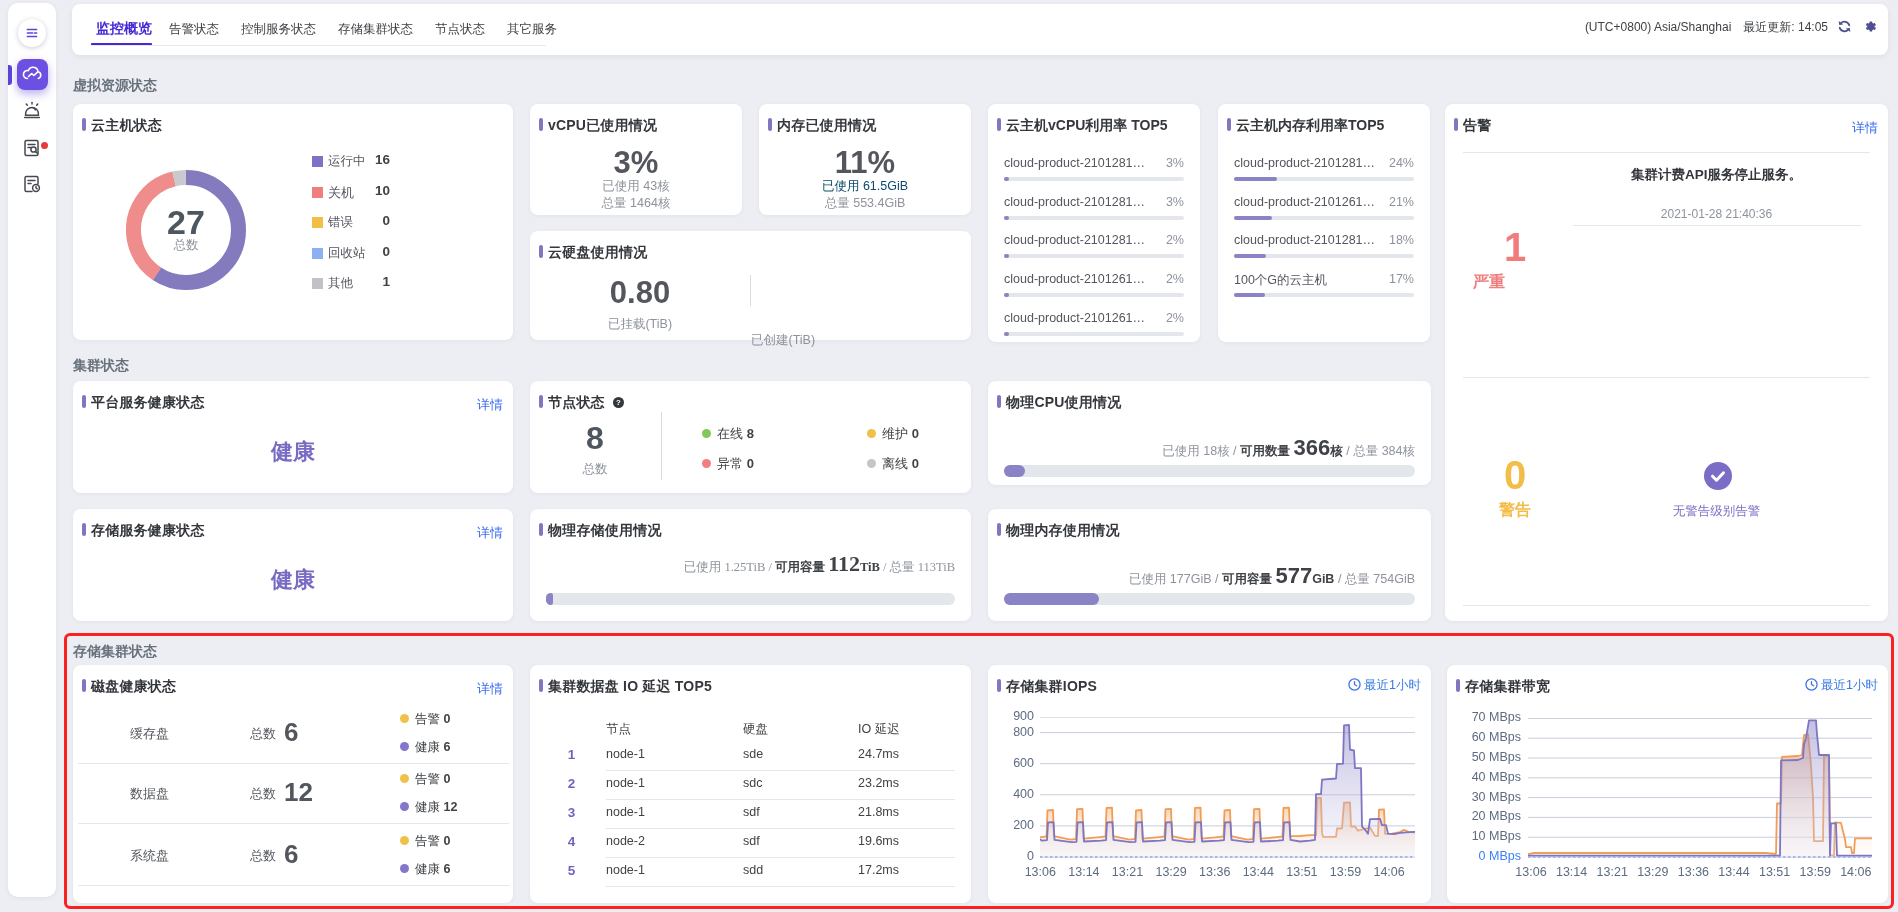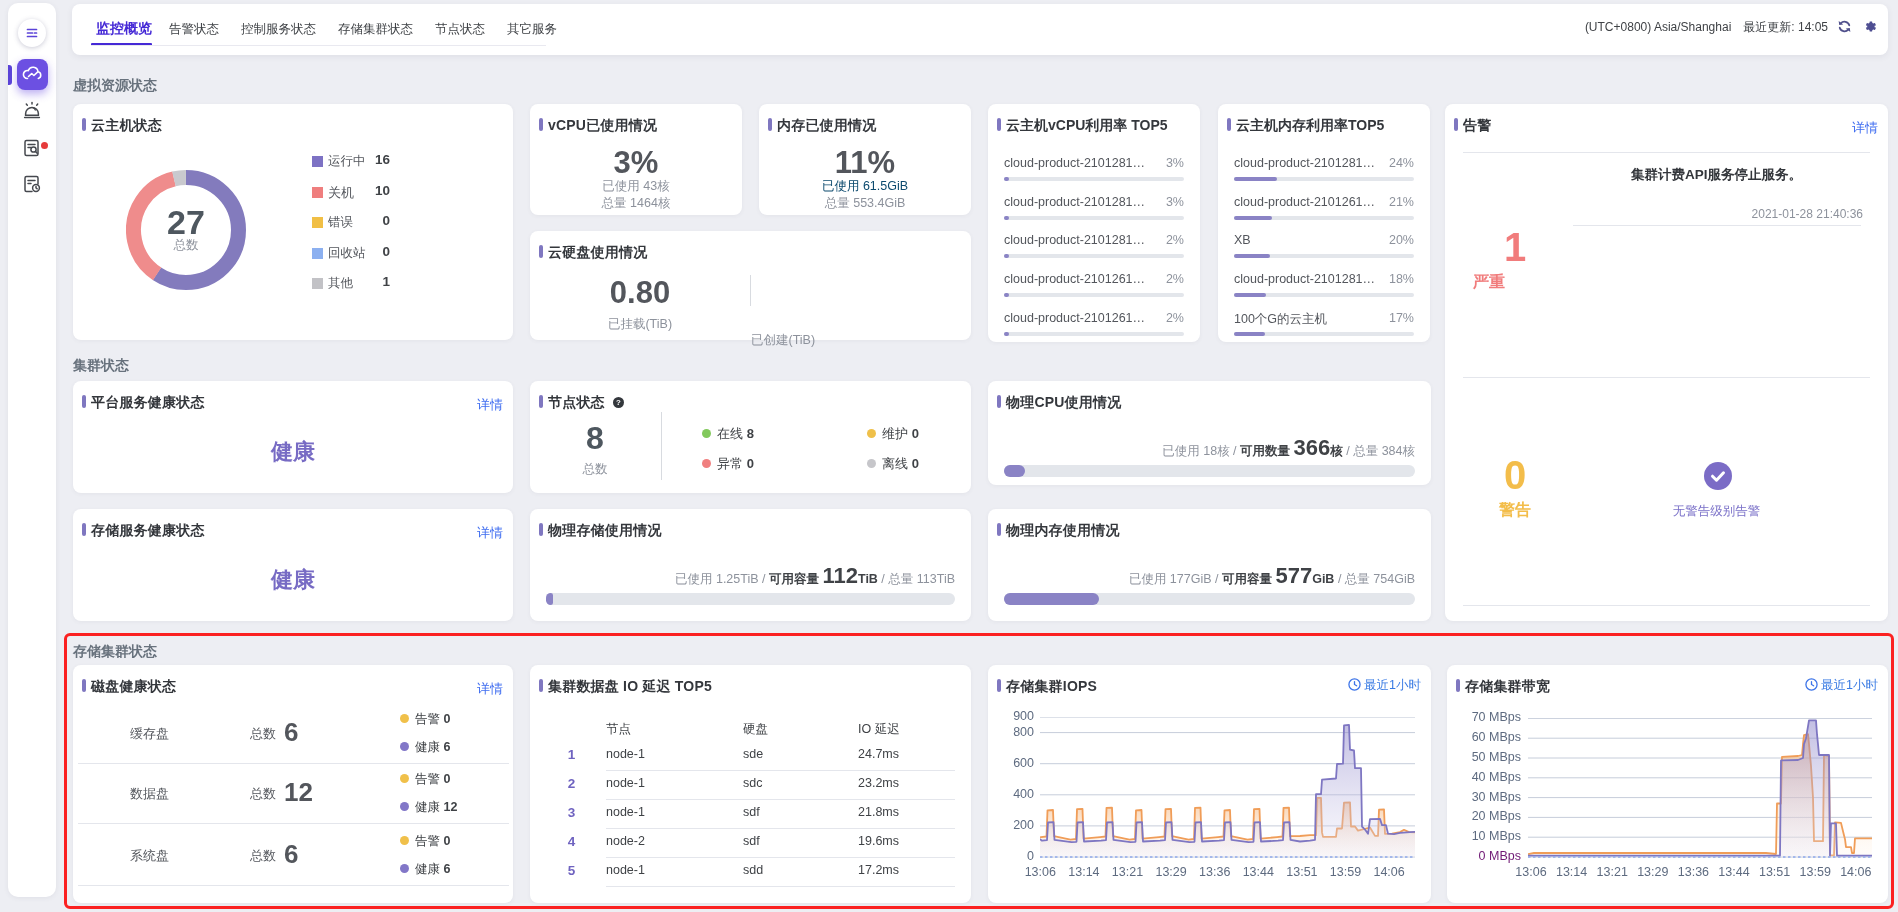--- a/index.html
+++ b/index.html
@@ -202,27 +202,20 @@
         </div>
       </div>
       <div style="position:relative;height:38.7px;">
         <div style="position:absolute;left:0;top:0;font-size:12.5px;color:#53565c;width:152px;white-space:nowrap;overflow:hidden;">cloud-product-2101261…</div>
         <div style="position:absolute;right:0;top:0;font-size:12.5px;color:#8d929c;">21%</div>
         <div style="position:absolute;left:0;top:21px;width:180px;height:4px;border-radius:2px;background:#e3e6eb;">
           <div style="height:4px;border-radius:2px;background:#8a83c5;width:21%;"></div>
         </div>
       </div>
       <div style="position:relative;height:38.7px;">
-        <div style="position:absolute;left:0;top:0;font-size:12.5px;color:#53565c;width:152px;white-space:nowrap;overflow:hidden;">XB</div>
-        <div style="position:absolute;right:0;top:0;font-size:12.5px;color:#8d929c;">20%</div>
-        <div style="position:absolute;left:0;top:21px;width:180px;height:4px;border-radius:2px;background:#e3e6eb;">
-          <div style="height:4px;border-radius:2px;background:#8a83c5;width:20%;"></div>
-        </div>
-      </div>
-      <div style="position:relative;height:38.7px;">
         <div style="position:absolute;left:0;top:0;font-size:12.5px;color:#53565c;width:152px;white-space:nowrap;overflow:hidden;">cloud-product-2101281…</div>
         <div style="position:absolute;right:0;top:0;font-size:12.5px;color:#8d929c;">18%</div>
         <div style="position:absolute;left:0;top:21px;width:180px;height:4px;border-radius:2px;background:#e3e6eb;">
           <div style="height:4px;border-radius:2px;background:#8a83c5;width:18%;"></div>
         </div>
       </div>
       <div style="position:relative;height:38.7px;">
         <div style="position:absolute;left:0;top:0;font-size:12.5px;color:#53565c;width:152px;white-space:nowrap;overflow:hidden;">100个G的云主机</div>
         <div style="position:absolute;right:0;top:0;font-size:12.5px;color:#8d929c;">17%</div>
         <div style="position:absolute;left:0;top:21px;width:180px;height:4px;border-radius:2px;background:#e3e6eb;">
@@ -234,21 +227,21 @@
 
 <div class="card" style="left:1445px; top:104px; width:443px; height:517px;">
   <div class="ctitle"><span class="bar"></span>告警</div>
   <div class="detail">详情</div>
   <div class="abs" style="left:18px; right:18px; top:48px; height:1px; background:#e4e6ec;"></div>
   <div class="abs" style="left:18px; right:18px; top:273px; height:1px; background:#e4e6ec;"></div>
   <div class="abs" style="left:18px; right:18px; top:501px; height:1px; background:#e4e6ec;"></div>
   <div class="abs" style="left:28px; top:121px; width:84px; text-align:center; font-size:40px; font-weight:700; color:#f17c7c;">1</div>
   <div class="abs" style="left:28px; top:168px; width:84px; font-size:16px; font-weight:700; color:#f17c7c;">严重</div>
   <div class="abs" style="left:125px; top:62px; width:293px; text-align:center; font-size:13.5px; font-weight:700; color:#33363b;">集群计费API服务停止服务。</div>
-  <div class="abs" style="left:125px; top:103px; width:293px; text-align:right; font-size:12px; color:#8d929c;">2021-01-28 21:40:36</div>
+  <div class="abs" style="left:125px; top:103px; width:293px; text-align:center; font-size:12px; color:#8d929c;">2021-01-28 21:40:36</div>
   <div class="abs" style="left:128px; top:121px; width:288px; height:1px; background:#e4e6ec;"></div>
   <div class="abs" style="left:28px; top:349px; width:84px; text-align:center; font-size:40px; font-weight:700; color:#f3bd4a;">0</div>
   <div class="abs" style="left:28px; top:396px; width:84px; text-align:center; font-size:16px; font-weight:700; color:#f3bd4a;">警告</div>
   <div class="abs" style="left:259px; top:358px; width:28px; height:28px; border-radius:50%; background:#7b6cc6;">
     <svg width="28" height="28" viewBox="0 0 28 28">
         <path d="M8.5 14.2 l4 4 7-7.4" fill="none" stroke="#fff" stroke-width="3" stroke-linecap="round" stroke-linejoin="round"></path>
       </svg>
   </div>
   <div class="abs" style="left:125px; top:399px; width:293px; text-align:center; font-size:12.5px; color:#7a70c8;">无警告级别告警</div>
 </div>
@@ -281,21 +274,21 @@
     </div>
 </div>
 
 <div class="card" style="left:73px; top:509px; width:440px; height:112px;">
   <div class="ctitle"><span class="bar"></span>存储服务健康状态</div>
   <div class="detail">详情</div>
   <div class="abs" style="left:0; top:56px; width:440px; text-align:center; font-size:22px; font-weight:700; color:#776bc4;">健康</div>
 </div>
 <div class="card" style="left:530px; top:509px; width:441px; height:112px;">
   <div class="ctitle"><span class="bar"></span>物理存储使用情况</div>
-  <div class="abs" style="right:16px; top:54px; font-size:12.5px; color:#8d929c; white-space:nowrap;">已使用 1.25TiB / <b style="color:#3f4246;">可用容量 <span style="font-size:22px;color:#3f4246;">112</span>TiB</b> / 总量 113TiB</div>
+  <div class="abs" style="right:16px; top:42px; font-size:12.5px; color:#8d929c; white-space:nowrap;font-family:Liberation Serif, serif;">已使用 1.25TiB / <b style="color:#3f4246;">可用容量 <span style="font-size:22px;color:#3f4246;">112</span>TiB</b> / 总量 113TiB</div>
   <div class="abs" style="left:16px; top:84px; width:409px; height:12px; border-radius:6px; background:#e3e6eb;">
       <div style="width:7px; height:12px; border-radius:6px 3px 3px 6px; background:#8a83c5;"></div>
     </div>
 </div>
 <div class="card" style="left:988px; top:509px; width:443px; height:112px;">
   <div class="ctitle"><span class="bar"></span>物理内存使用情况</div>
   <div class="abs" style="right:16px; top:54px; font-size:12.5px; color:#8d929c; white-space:nowrap;">已使用 177GiB / <b style="color:#3f4246;">可用容量 <span style="font-size:22px;color:#3f4246;">577</span>GiB</b> / 总量 754GiB</div>
   <div class="abs" style="left:16px; top:84px; width:411px; height:12px; border-radius:6px; background:#e3e6eb;">
       <div style="width:23%; height:12px; border-radius:6px; background:#8a83c5;"></div>
     </div>
@@ -438,21 +431,21 @@
         <line x1="0" y1="59.8" x2="344" y2="59.8" stroke="#c6cdda" stroke-width="1"></line>
         <line x1="0" y1="40.0" x2="344" y2="40.0" stroke="#c6cdda" stroke-width="1"></line>
         <line x1="0" y1="20.2" x2="344" y2="20.2" stroke="#c6cdda" stroke-width="1"></line>
         <line x1="0" y1="0.4" x2="344" y2="0.4" stroke="#c6cdda" stroke-width="1"></line>
         <path d="M0.0 136.2 L6.0 135.0 L14.0 135.0 L22.0 135.0 L30.0 135.0 L38.0 135.0 L46.0 135.0 L54.0 135.0 L62.0 135.0 L70.0 135.0 L78.0 135.0 L86.0 135.0 L94.0 135.0 L102.0 135.0 L110.0 135.0 L118.0 135.0 L126.0 135.0 L134.0 135.0 L142.0 135.0 L150.0 135.0 L158.0 135.0 L166.0 135.0 L174.0 135.0 L182.0 135.0 L190.0 135.0 L198.0 135.0 L206.0 135.0 L214.0 135.0 L222.0 135.0 L230.0 135.0 L238.0 135.0 L248.0 136.0 L249.0 85.5 L253.0 85.5 L254.0 38.8 L270.0 38.0 L274.0 37.0 L275.0 26.1 L276.0 17.2 L280.0 16.2 L281.0 26.1 L283.0 47.9 L285.0 79.6 L286.0 123.2 L295.0 123.2 L296.0 37.0 L301.0 38.0 L302.0 137.4 L306.0 137.4 L307.0 104.3 L313.0 104.9 L315.0 113.3 L317.0 121.2 L318.0 129.1 L323.0 129.1 L324.0 135.0 L326.0 135.0 L327.0 120.4 L344.0 120.4 L344 139 L0 139 Z" fill="url(#gradO2)"></path>
         <path d="M0.0 136.2 L6.0 135.0 L14.0 135.0 L22.0 135.0 L30.0 135.0 L38.0 135.0 L46.0 135.0 L54.0 135.0 L62.0 135.0 L70.0 135.0 L78.0 135.0 L86.0 135.0 L94.0 135.0 L102.0 135.0 L110.0 135.0 L118.0 135.0 L126.0 135.0 L134.0 135.0 L142.0 135.0 L150.0 135.0 L158.0 135.0 L166.0 135.0 L174.0 135.0 L182.0 135.0 L190.0 135.0 L198.0 135.0 L206.0 135.0 L214.0 135.0 L222.0 135.0 L230.0 135.0 L238.0 135.0 L248.0 136.0 L249.0 85.5 L253.0 85.5 L254.0 38.8 L270.0 38.0 L274.0 37.0 L275.0 26.1 L276.0 17.2 L280.0 16.2 L281.0 26.1 L283.0 47.9 L285.0 79.6 L286.0 123.2 L295.0 123.2 L296.0 37.0 L301.0 38.0 L302.0 137.4 L306.0 137.4 L307.0 104.3 L313.0 104.9 L315.0 113.3 L317.0 121.2 L318.0 129.1 L323.0 129.1 L324.0 135.0 L326.0 135.0 L327.0 120.4 L344.0 120.4 " fill="none" stroke="#f09d58" stroke-width="1.8" stroke-linejoin="round"></path>
         <path d="M0.0 137.6 L6.0 137.6 L14.0 137.6 L22.0 137.6 L30.0 137.6 L38.0 137.6 L46.0 137.6 L54.0 137.6 L62.0 137.6 L70.0 137.6 L78.0 137.6 L86.0 137.6 L94.0 137.6 L102.0 137.6 L110.0 137.6 L118.0 137.6 L126.0 137.6 L134.0 137.6 L142.0 137.6 L150.0 137.6 L158.0 137.6 L166.0 137.6 L174.0 137.6 L182.0 137.6 L190.0 137.6 L198.0 137.6 L206.0 137.6 L214.0 137.6 L222.0 137.6 L230.0 137.6 L238.0 137.6 L252.0 137.6 L253.0 42.4 L270.0 42.0 L275.0 40.0 L276.0 26.1 L278.0 20.2 L280.0 8.3 L281.0 2.4 L288.0 2.4 L289.0 16.2 L290.0 26.1 L291.0 37.0 L301.0 37.0 L302.0 137.6 L303.0 105.3 L308.0 105.3 L309.0 137.6 L344.0 137.6 L344 139 L0 139 Z" fill="url(#gradP2)"></path>
         <path d="M0.0 137.6 L6.0 137.6 L14.0 137.6 L22.0 137.6 L30.0 137.6 L38.0 137.6 L46.0 137.6 L54.0 137.6 L62.0 137.6 L70.0 137.6 L78.0 137.6 L86.0 137.6 L94.0 137.6 L102.0 137.6 L110.0 137.6 L118.0 137.6 L126.0 137.6 L134.0 137.6 L142.0 137.6 L150.0 137.6 L158.0 137.6 L166.0 137.6 L174.0 137.6 L182.0 137.6 L190.0 137.6 L198.0 137.6 L206.0 137.6 L214.0 137.6 L222.0 137.6 L230.0 137.6 L238.0 137.6 L252.0 137.6 L253.0 42.4 L270.0 42.0 L275.0 40.0 L276.0 26.1 L278.0 20.2 L280.0 8.3 L281.0 2.4 L288.0 2.4 L289.0 16.2 L290.0 26.1 L291.0 37.0 L301.0 37.0 L302.0 137.6 L303.0 105.3 L308.0 105.3 L309.0 137.6 L344.0 137.6 " fill="none" stroke="#7e76c2" stroke-width="1.8" stroke-linejoin="round"></path>
         <line x1="0" y1="139" x2="344" y2="139" stroke="#8fa9ea" stroke-width="1.6" stroke-dasharray="2.5 2.5"></line>
       </svg>
-      <div class="abs" style="right:367px; top:184.0px; font-size:12.5px; color:#701a75;">0 MBps</div>
+      <div class="abs" style="right:367px; top:184.0px; font-size:12.5px; color:#3b82f6;">0 MBps</div>
       <div class="abs" style="right:367px; top:164.2px; font-size:12.5px; color:#5e6b80;">10 MBps</div>
       <div class="abs" style="right:367px; top:144.4px; font-size:12.5px; color:#5e6b80;">20 MBps</div>
       <div class="abs" style="right:367px; top:124.6px; font-size:12.5px; color:#5e6b80;">30 MBps</div>
       <div class="abs" style="right:367px; top:104.8px; font-size:12.5px; color:#5e6b80;">40 MBps</div>
       <div class="abs" style="right:367px; top:85.0px; font-size:12.5px; color:#5e6b80;">50 MBps</div>
       <div class="abs" style="right:367px; top:65.2px; font-size:12.5px; color:#5e6b80;">60 MBps</div>
       <div class="abs" style="right:367px; top:45.4px; font-size:12.5px; color:#5e6b80;">70 MBps</div>
       <div class="abs" style="left:59.0px; top:200px; width:50px; text-align:center; font-size:12.5px; color:#5e6b80;">13:06</div>
       <div class="abs" style="left:99.6px; top:200px; width:50px; text-align:center; font-size:12.5px; color:#5e6b80;">13:14</div>
       <div class="abs" style="left:140.2px; top:200px; width:50px; text-align:center; font-size:12.5px; color:#5e6b80;">13:21</div>

